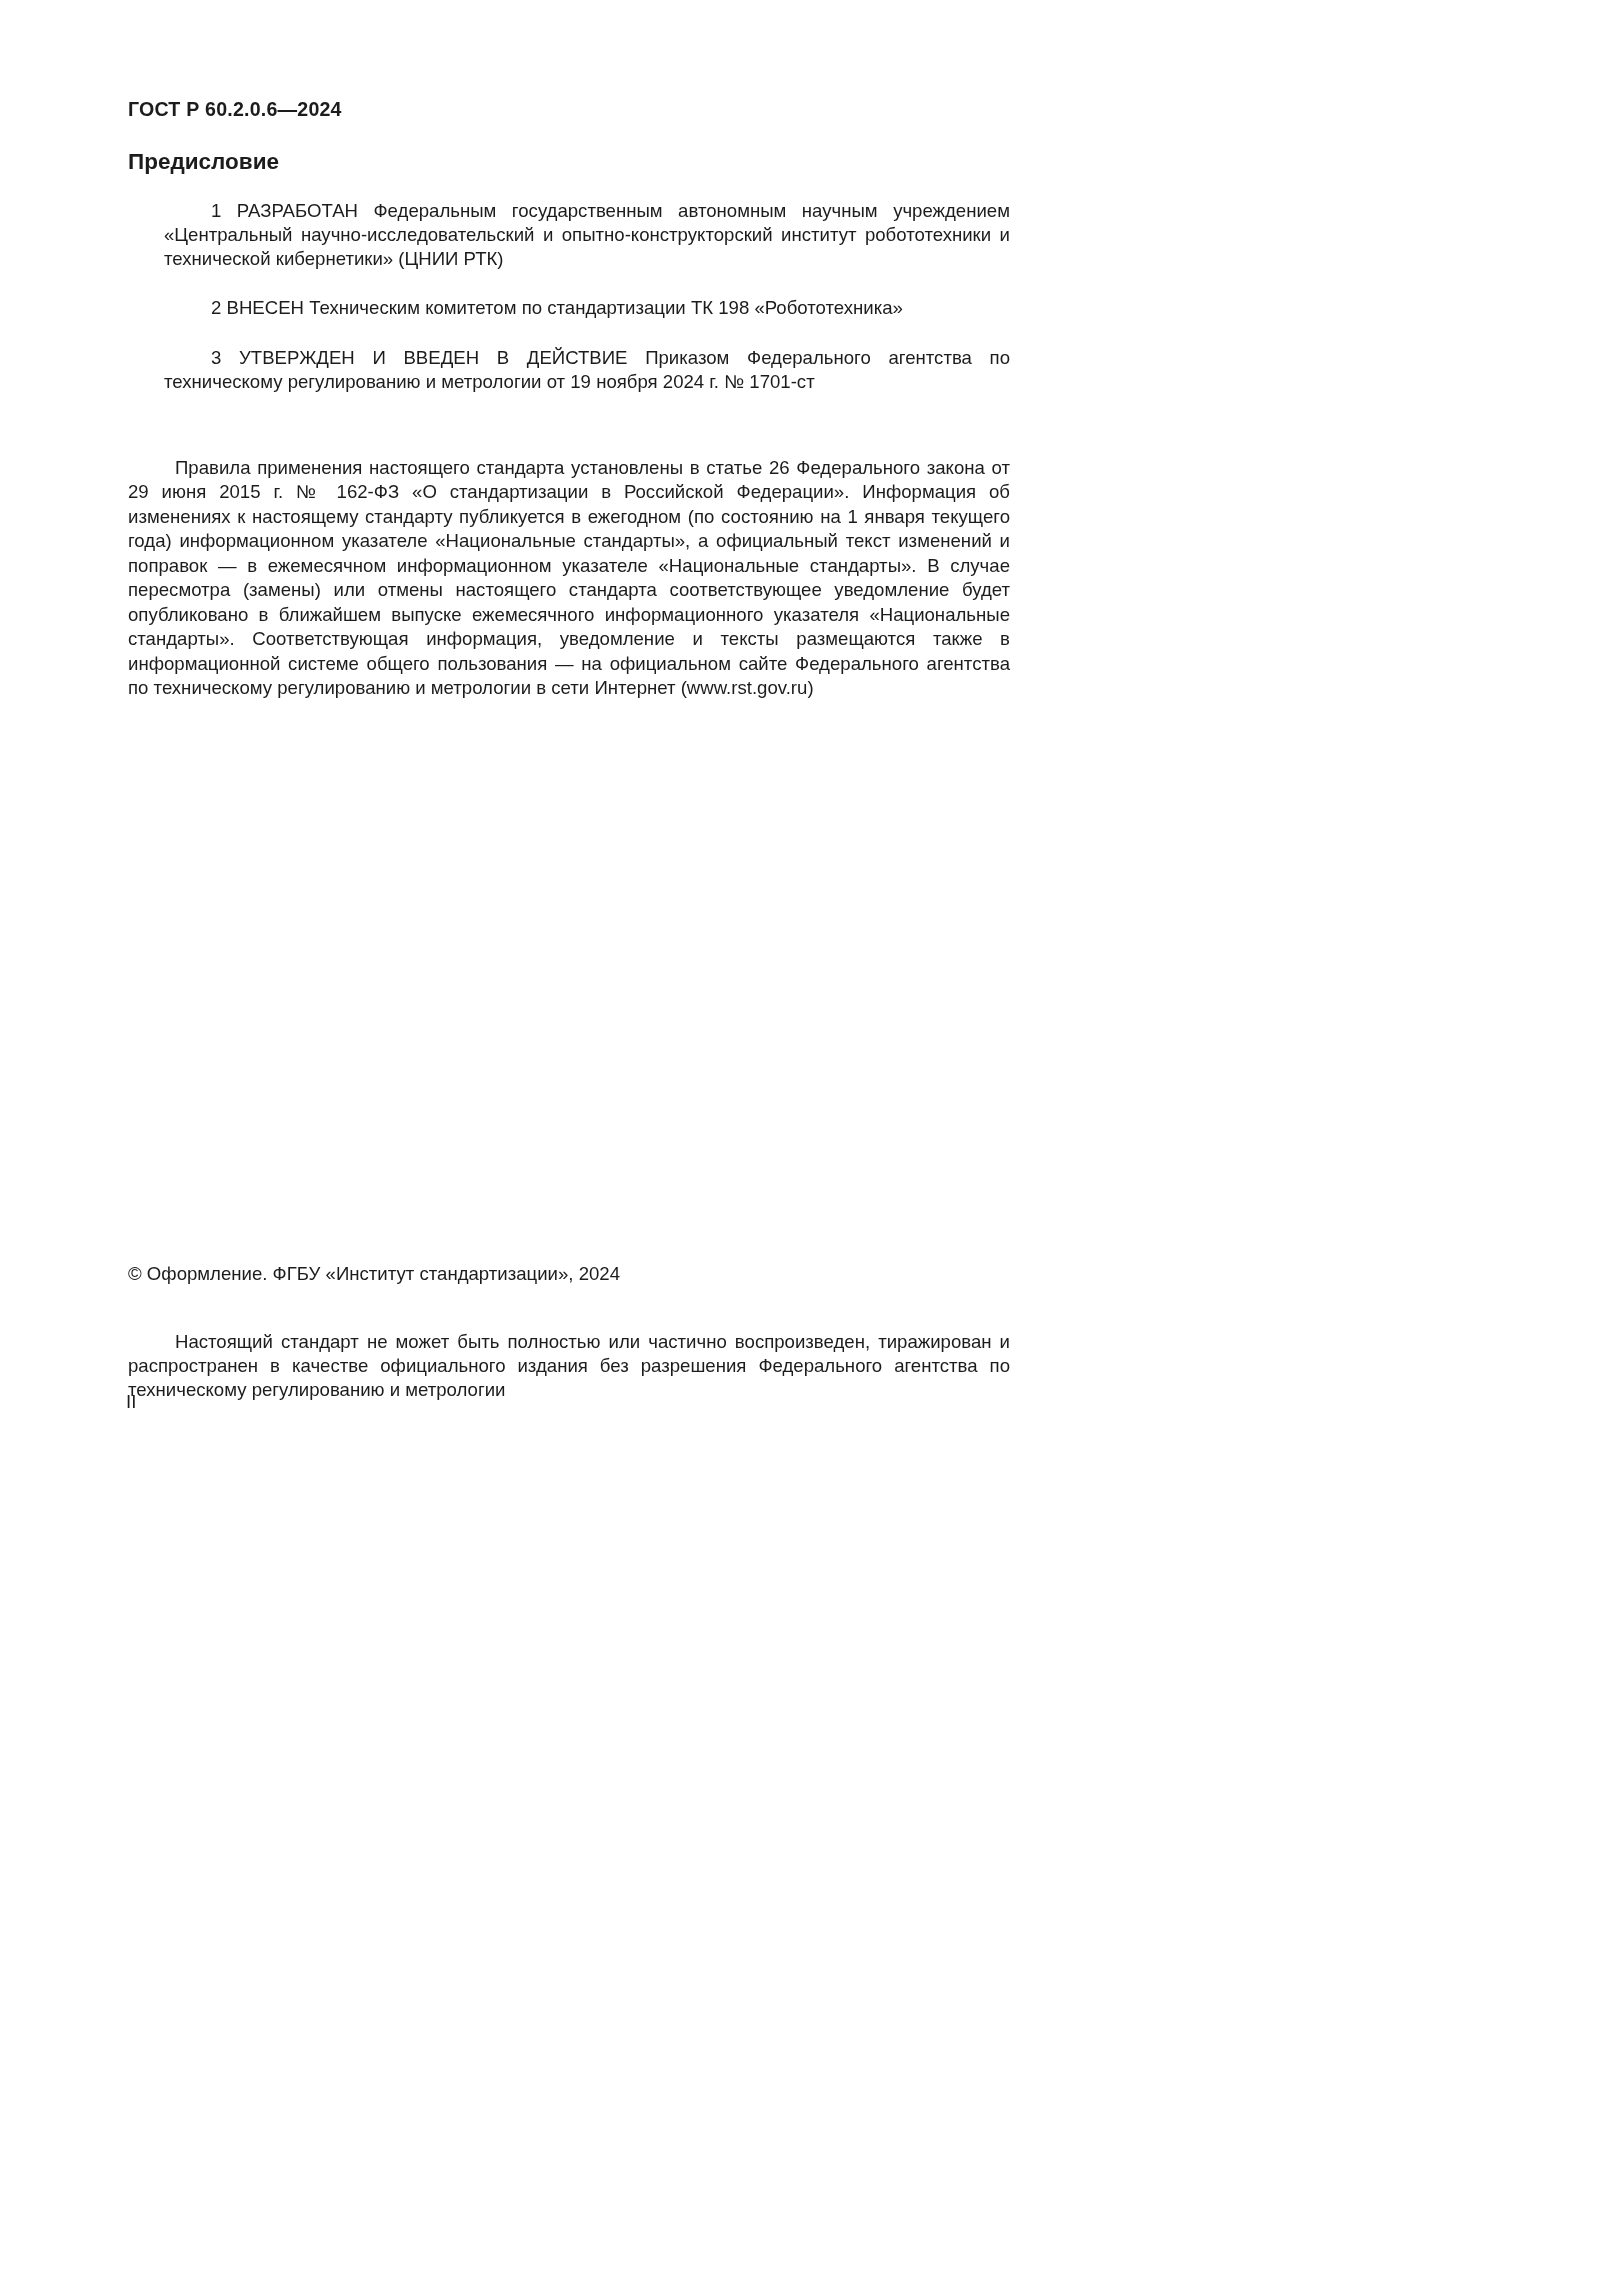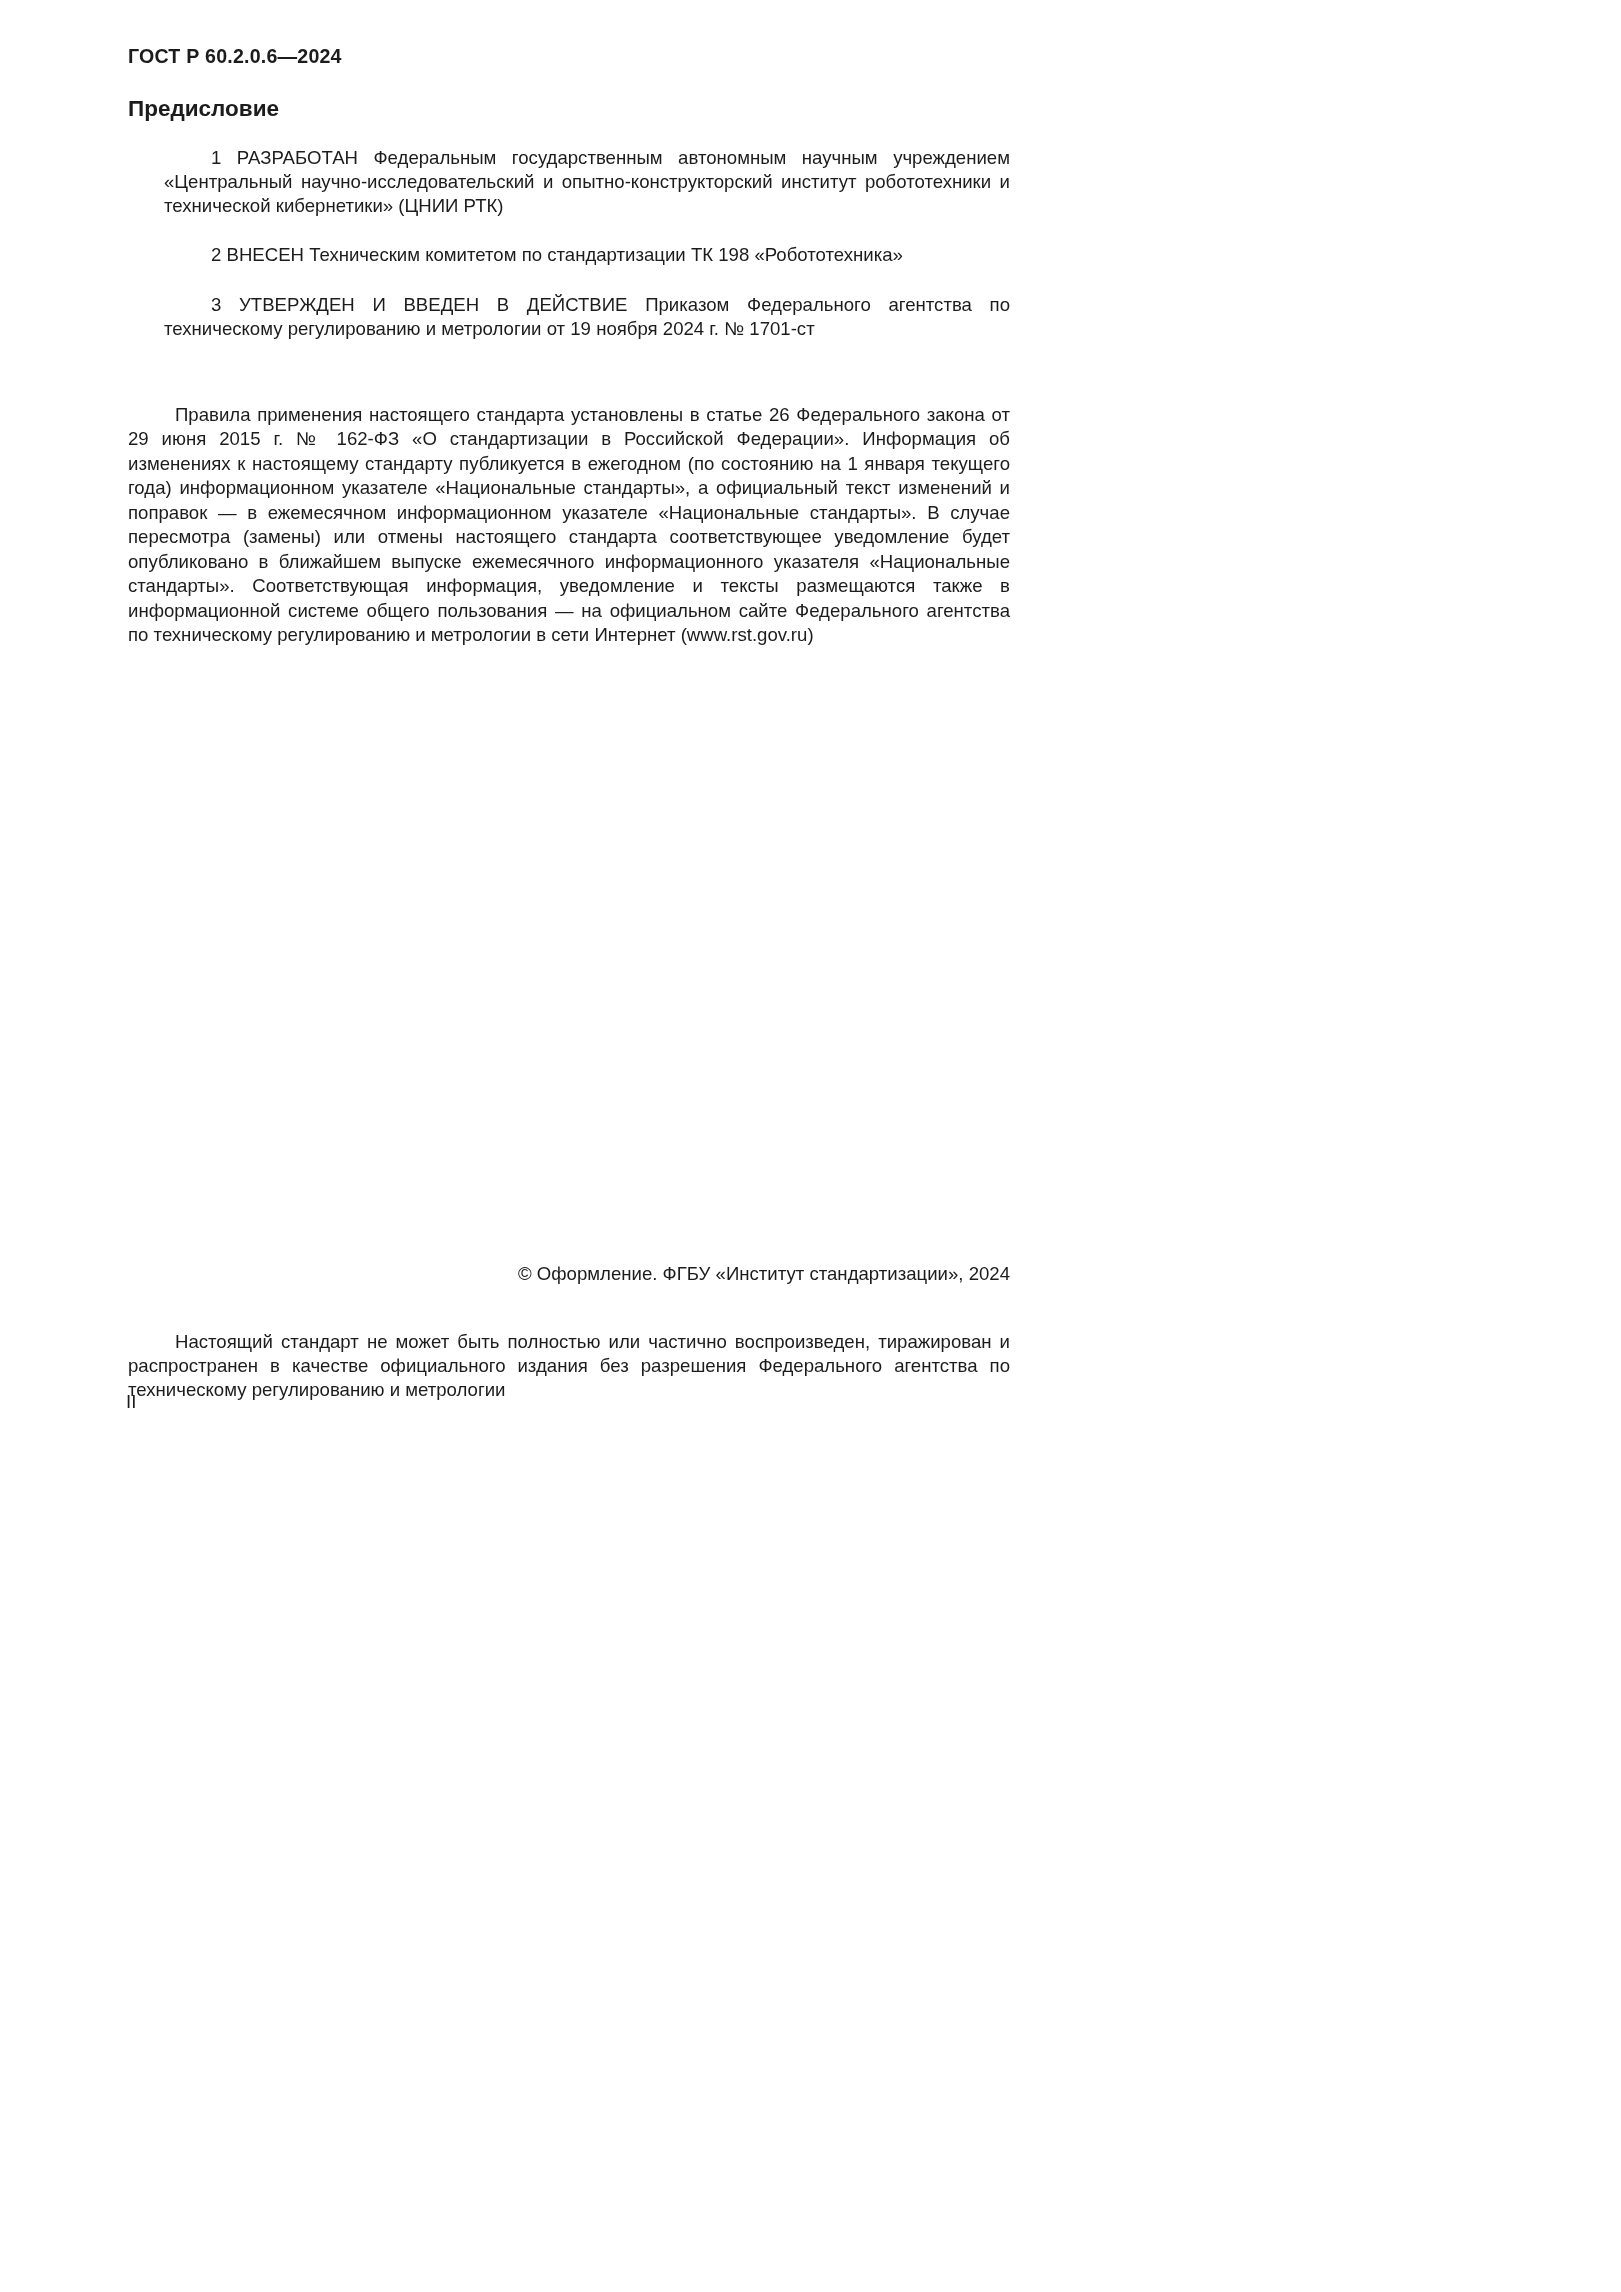--- a/index.html
+++ b/index.html
@@ -16,21 +16,21 @@
     color: #1c1c1c;
     overflow: hidden;
   }
   .content {
     position: absolute;
     left: 128px;
     top: 0;
     width: 882px;
   }
   .doc-code {
-    margin-top: 46px;
+    margin-top: 99px;
     font-size: 19.6px;
     line-height: 20.6px;
     font-weight: 700;
     letter-spacing: 0.2px;
   }
   .page-title {
     margin-top: 30px;
     font-size: 22.5px;
     line-height: 23.5px;
     font-weight: 700;
@@ -55,21 +55,21 @@
     text-indent: 47px;
     hyphens: auto;
   }
   .copyright-line {
     position: absolute;
     left: 128px;
     top: 1262px;
     width: 882px;
     font-size: 18.6px;
     line-height: 23.5px;
-    text-align: right;
+    text-align: left;
   }
   .restriction-note {
     position: absolute;
     left: 128px;
     top: 1311px;
     width: 882px;
     font-size: 18.6px;
     line-height: 24px;
     text-align: justify;
     text-indent: 47px;

